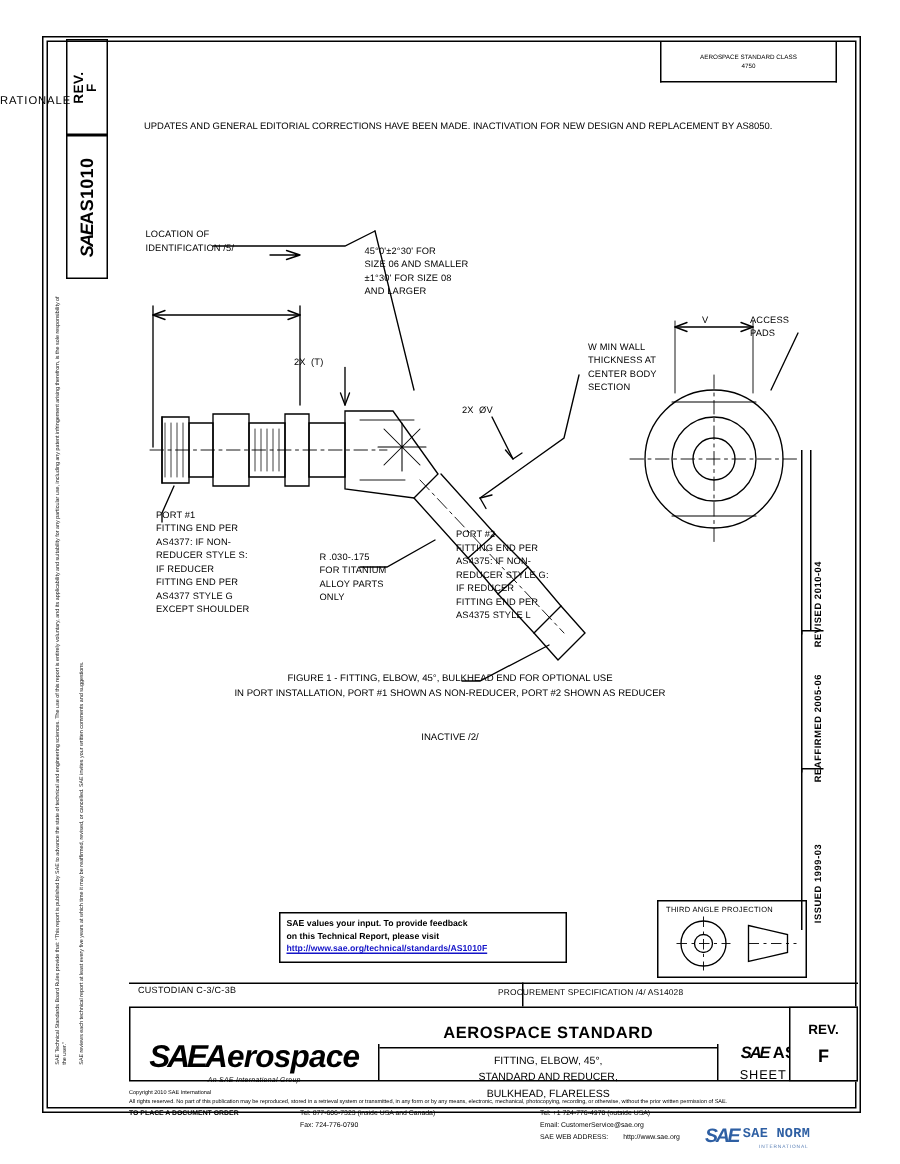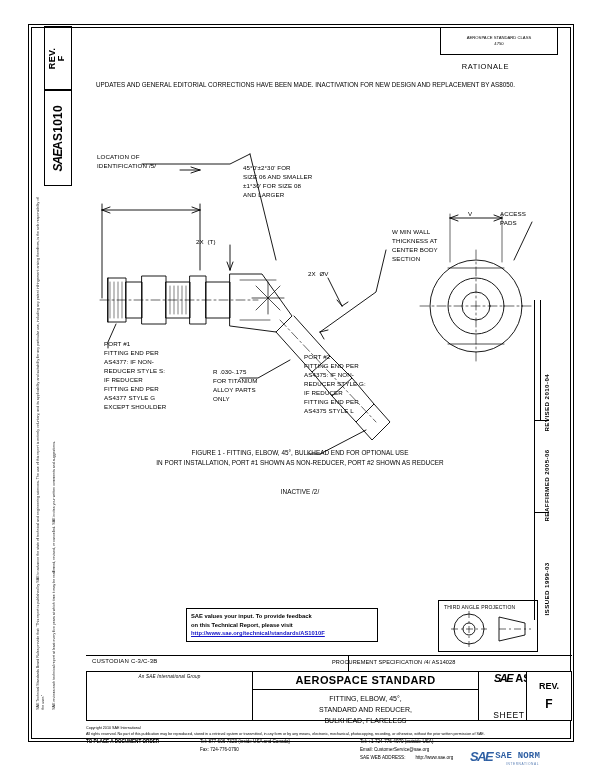--- a/index.html
+++ b/index.html
@@ -36,21 +36,21 @@
   #rev-d2{left:466px;top:438px;}
   #rev-d3{left:466px;top:532px;}
   .rdiv{position:absolute;left:540px;width:0;border-left:1px solid #000;}
 
   
   #code-box{position:absolute;left:440px;top:28px;width:116px;height:26px;
             border:1.2px solid #000;border-top:none;font-size:4.2px;
             display:flex;flex-direction:column;align-items:center;justify-content:center;line-height:1.4;}
 
   
-  #rationale-title{position:absolute;left:0;top:62px;width:509px;text-align:right;
+  #rationale-title{position:absolute;left:0;top:62px;width:509px;text-align:left;
                    font-size:7.5px;letter-spacing:.6px;}
   #rationale-body{position:absolute;left:96px;top:80px;width:430px;font-size:6.3px;line-height:1.55;}
 
   
   #drawing{position:absolute;left:80px;top:110px;width:470px;height:380px;}
   #drawing svg{display:block;}
 
   
   .anno{position:absolute;font-size:6.2px;line-height:1.45;white-space:pre;letter-spacing:.1px;}
 
@@ -82,21 +82,21 @@
   #tap-label{position:absolute;left:444px;top:604px;font-size:5px;letter-spacing:.2px;}
   #cust-txt{position:absolute;left:92px;top:658px;font-size:6px;letter-spacing:.2px;}
   #proc-txt{position:absolute;left:332px;top:659px;font-size:5.6px;letter-spacing:.1px;}
   .hline{position:absolute;border-top:1px solid #000;}
   .vline{position:absolute;border-left:1px solid #000;}
 
   
   #title-block{position:absolute;left:86px;top:671px;width:486px;height:50px;
                border:1.4px solid #000;box-sizing:border-box;display:flex;}
   .tb-cell{border-right:1.4px solid #000;box-sizing:border-box;
-           display:flex;flex-direction:column;align-items:center;justify-content:space-between;}
+           display:flex;flex-direction:column;align-items:center;justify-content:center;margin-top:24px;}
   #tb-logo{width:166px;}
   #tb-mid{width:226px;padding:0;}
   #tb-right{width:92px;border-right:none;gap:3px;}
 
   #logo-main{font-size:21px;font-weight:bold;font-style:italic;letter-spacing:-.5px;line-height:1;}
   #logo-sae{font-weight:bold;font-style:italic;letter-spacing:-2px;}
   #logo-sub{font-size:4.6px;font-style:italic;margin-top:2px;letter-spacing:.2px;}
 
   #tb-mid-head{width:100%;text-align:center;font-size:11px;font-weight:bold;
                letter-spacing:.4px;border-bottom:1.2px solid #000;padding:2px 0 3px;box-sizing:border-box;}
@@ -301,20 +301,23 @@
     </svg>
   </div>
 
   <div class="hline" style="left:86px;top:655px;width:486px;"></div>
   <div class="vline" style="left:348px;top:655px;height:16px;"></div>
   <div id="cust-txt">CUSTODIAN  C-3/C-3B</div>
   <div id="proc-txt">PROCUREMENT SPECIFICATION /4/ AS14028</div>
 
   <div id="title-block">
     <div class="tb-cell" id="tb-logo">
+      <div id="logo-main">
+        <span id="logo-sae">SAE</span><span>Aerospace</span>
+      </div>
       <div id="logo-sub">An SAE International Group</div>
     </div>
     <div class="tb-cell" id="tb-mid">
       <div id="tb-mid-head">AEROSPACE STANDARD</div>
       <div id="tb-mid-body">
         <div>FITTING, ELBOW, 45°,</div>
         <div>STANDARD AND REDUCER,</div>
         <div>BULKHEAD, FLARELESS</div>
       </div>
     </div>

